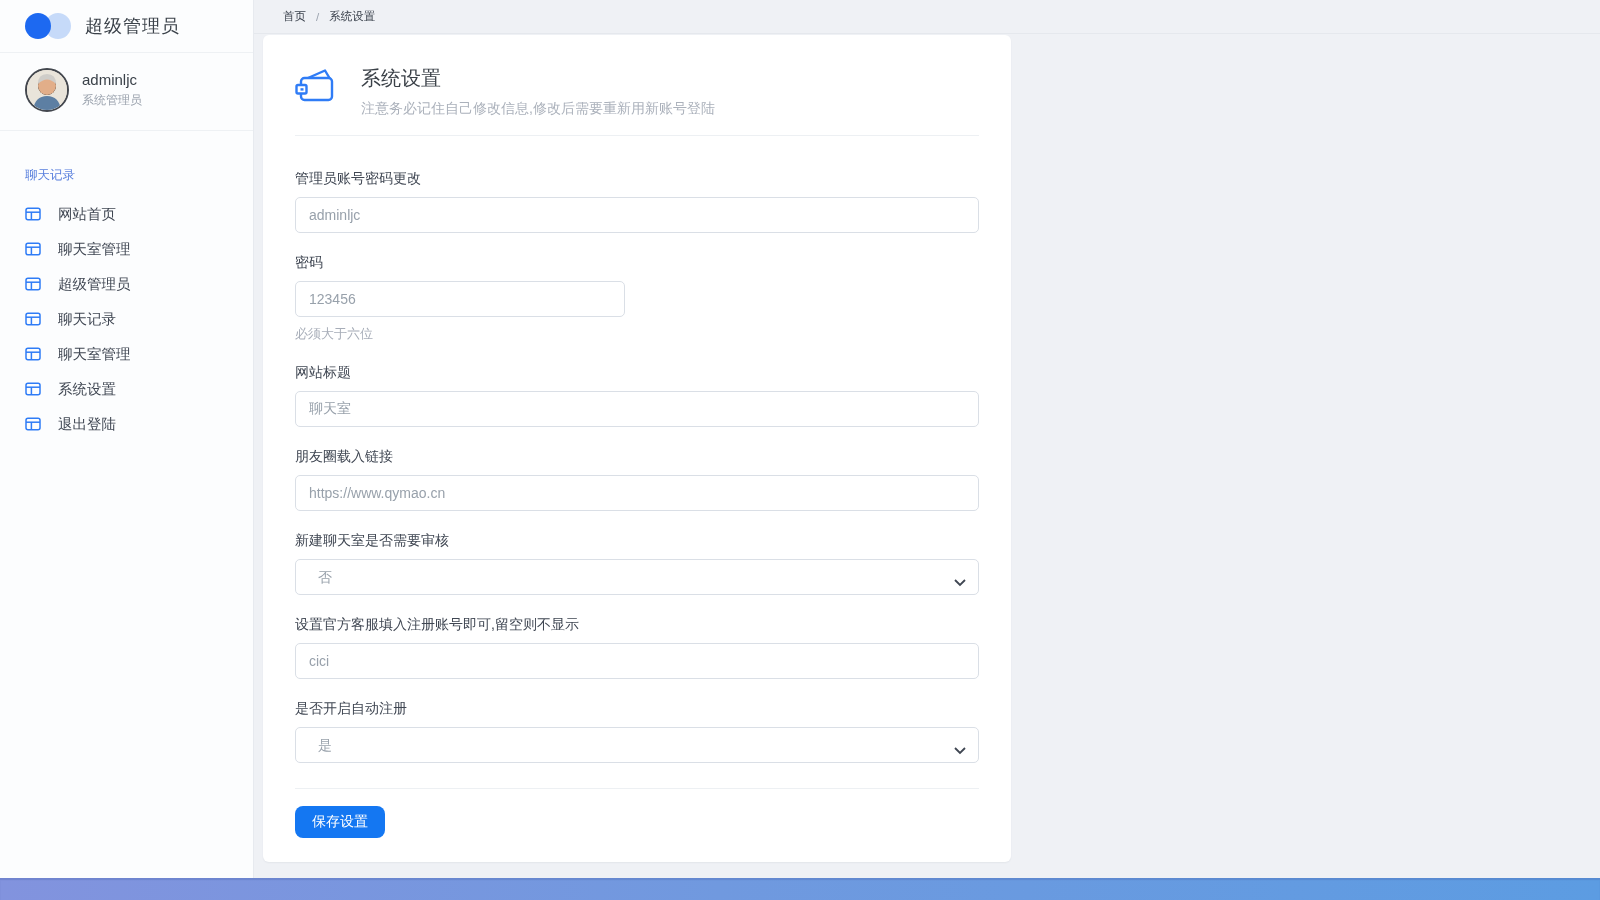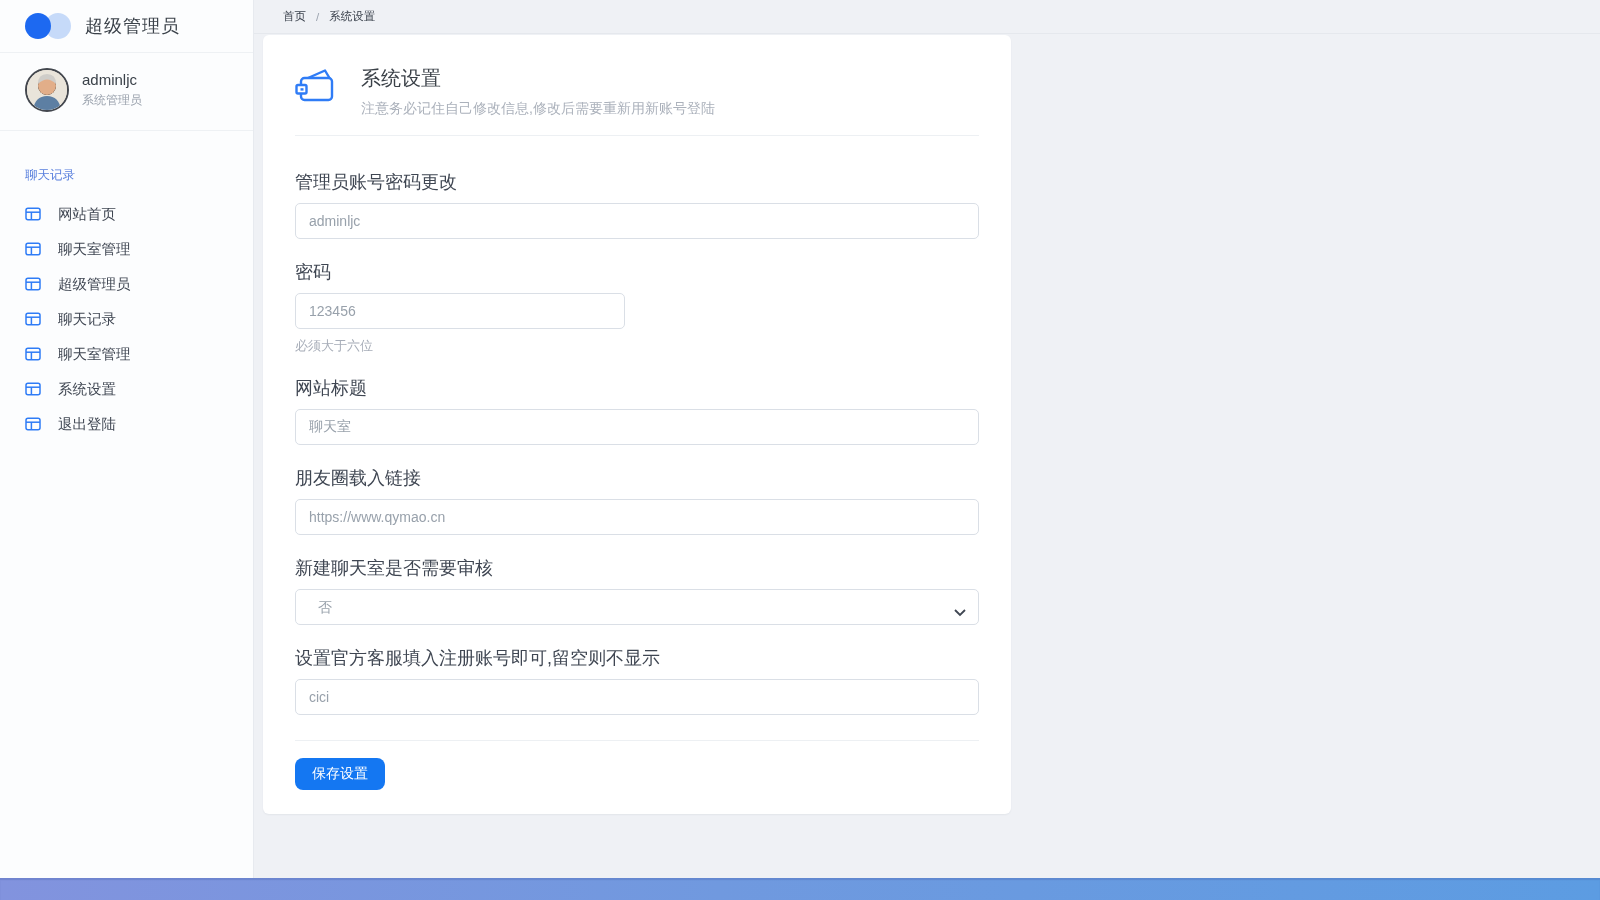--- a/index.html
+++ b/index.html
@@ -38,21 +38,21 @@
   .card { width:748px; background:#ffffff; border-radius:6px;
     box-shadow:0 1px 2px rgba(31,45,61,.06); padding:30px 32px 24px; }
 
   .card-header { display:flex; align-items:flex-start; padding-bottom:17px; border-bottom:1px solid #edf0f3; }
   .wallet { width:44px; height:44px; margin-right:22px; flex-shrink:0; }
   .card-title { font-size:20px; color:#3b4148; margin-bottom:8px; }
   .card-subtitle { font-size:14px; color:#abb1bb; }
 
   .form { margin-top:34px; }
   .form-group { margin-bottom:21px; }
-  .form-label { display:block; font-size:18px; color:#3f4652; margin-bottom:9px; }
+  .form-label { display:block; font-size:14px; color:#3f4652; margin-bottom:9px; }
   .form-control { display:block; width:100%; height:36px; border:1px solid #dadfe6; border-radius:5px;
     padding:0 13px; font-size:14px; color:#98a1ab; background:#fff; outline:none;
     font-family:"Liberation Sans", sans-serif; }
   .half { width:330px; }
   .helper { font-size:13px; color:#a7adb8; margin-top:8px; }
 
   .select-wrap { position:relative; }
   select.form-control { appearance:none; -webkit-appearance:none; cursor:pointer; padding-left:22px; }
   .chevron { position:absolute; right:13px; top:14px; pointer-events:none; }
 
@@ -218,20 +218,33 @@
                   </svg>
               </span>
             </div>
           </div>
 
           <div class="form-group">
             <label class="form-label">设置官方客服填入注册账号即可,留空则不显示</label>
             <input class="form-control" type="text" value="cici" style="">
           </div>
 
+          <div class="form-group">
+            <label class="form-label">是否开启自动注册</label>
+            <div class="select-wrap">
+              <select class="form-control">
+                <option>是</option>
+              </select>
+              <span class="chevron">
+                <svg width="12" height="8" viewBox="0 0 12 8" fill="none" stroke="#3f4652" stroke-width="1.8">
+                    <path d="M1 1 L6 6 L11 1"></path>
+                  </svg>
+              </span>
+            </div>
+          </div>
 
           <div class="divider"></div>
 
           <button type="button" class="save-btn">保存设置</button>
         </form>
 
       </div>
     </div>
   </div>
 </div>

